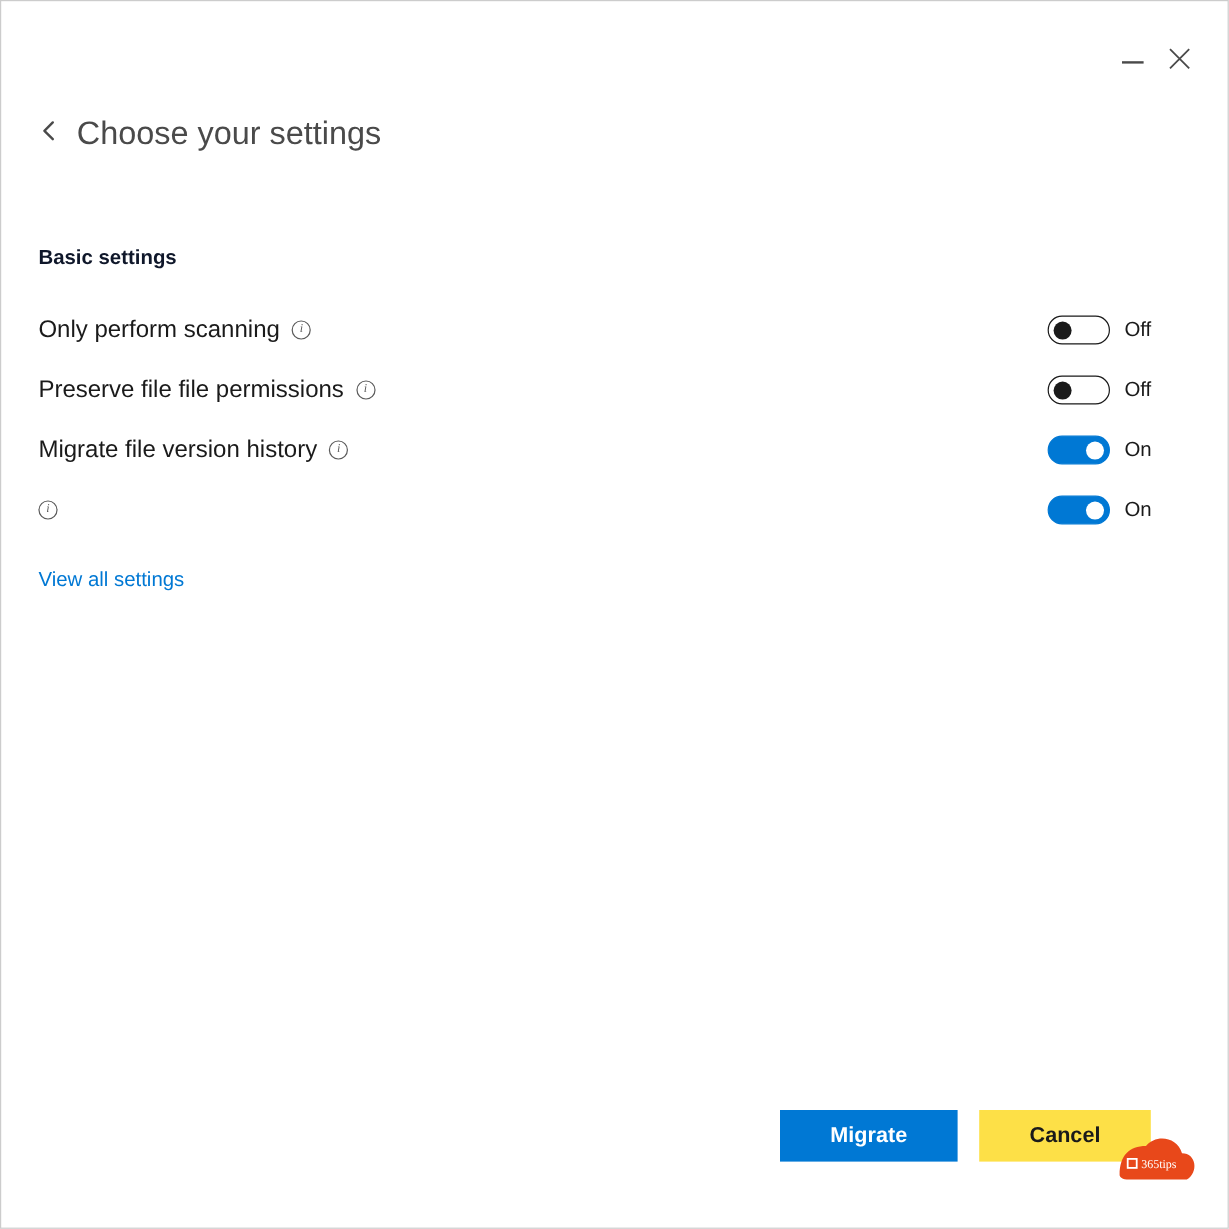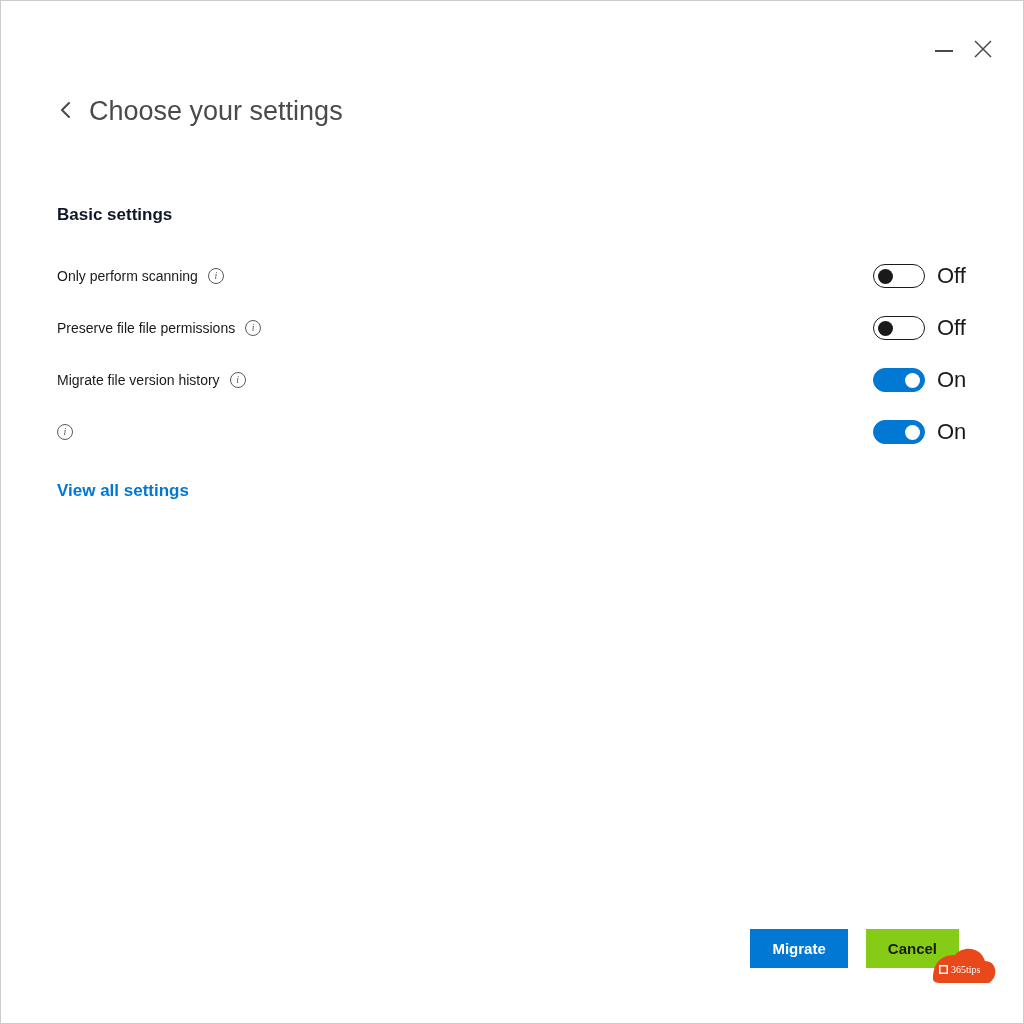--- a/index.html
+++ b/index.html
@@ -26,21 +26,21 @@
     .minimize-icon {
       width: 18px;
       height: 2px;
       background: #4a4a4a;
     }
     .close-icon svg {
       width: 20px;
       height: 20px;
     }
     .content {
-      padding: 95px 56px 0 56px;
+      padding: 95px 56px 0 31px;
     }
     .header {
       display: flex;
       align-items: center;
       gap: 14px;
       margin-bottom: 78px;
     }
     .back-chevron svg {
       width: 18px;
       height: 18px;
@@ -61,21 +61,21 @@
       justify-content: space-between;
       align-items: center;
       margin-bottom: 26px;
     }
     .setting-label-group {
       display: flex;
       align-items: center;
       gap: 10px;
     }
     .setting-label {
-      font-size: 14px;
+      font-size: 20px;
       font-weight: 400;
       color: #1a1a1a;
     }
     .info-icon {
       width: 16px;
       height: 16px;
       border: 1px solid #5a5a5a;
       border-radius: 50%;
       display: flex;
       align-items: center;
@@ -120,53 +120,53 @@
       content: '';
       position: absolute;
       right: 4px;
       top: 3.5px;
       width: 15px;
       height: 15px;
       border-radius: 50%;
       background: #ffffff;
     }
     .toggle-status {
-      font-size: 22px;
+      font-size: 17px;
       color: #1a1a1a;
       width: 30px;
     }
     .view-all-link {
       font-size: 17px;
-      font-weight: 700;
+      font-weight: 400;
       color: #0078d4;
       cursor: pointer;
       margin-top: 10px;
       display: inline-block;
     }
     .footer-buttons {
       position: absolute;
       bottom: 55px;
       right: 64px;
       display: flex;
       gap: 18px;
     }
     .btn {
-      padding: 11px 22px;
-      font-size: 15px;
+      padding: 11px 42px;
+      font-size: 18px;
       font-weight: 600;
       border: none;
       cursor: pointer;
       font-family: inherit;
     }
     .btn-primary {
       background: #0078d4;
       color: #ffffff;
     }
     .btn-secondary {
-      background: #84cc16;
+      background: #fde047;
       color: #1a1a1a;
     }
     .watermark {
       position: absolute;
       bottom: 30px;
       right: 24px;
       width: 78px;
       height: 52px;
     }
     .watermark svg {

